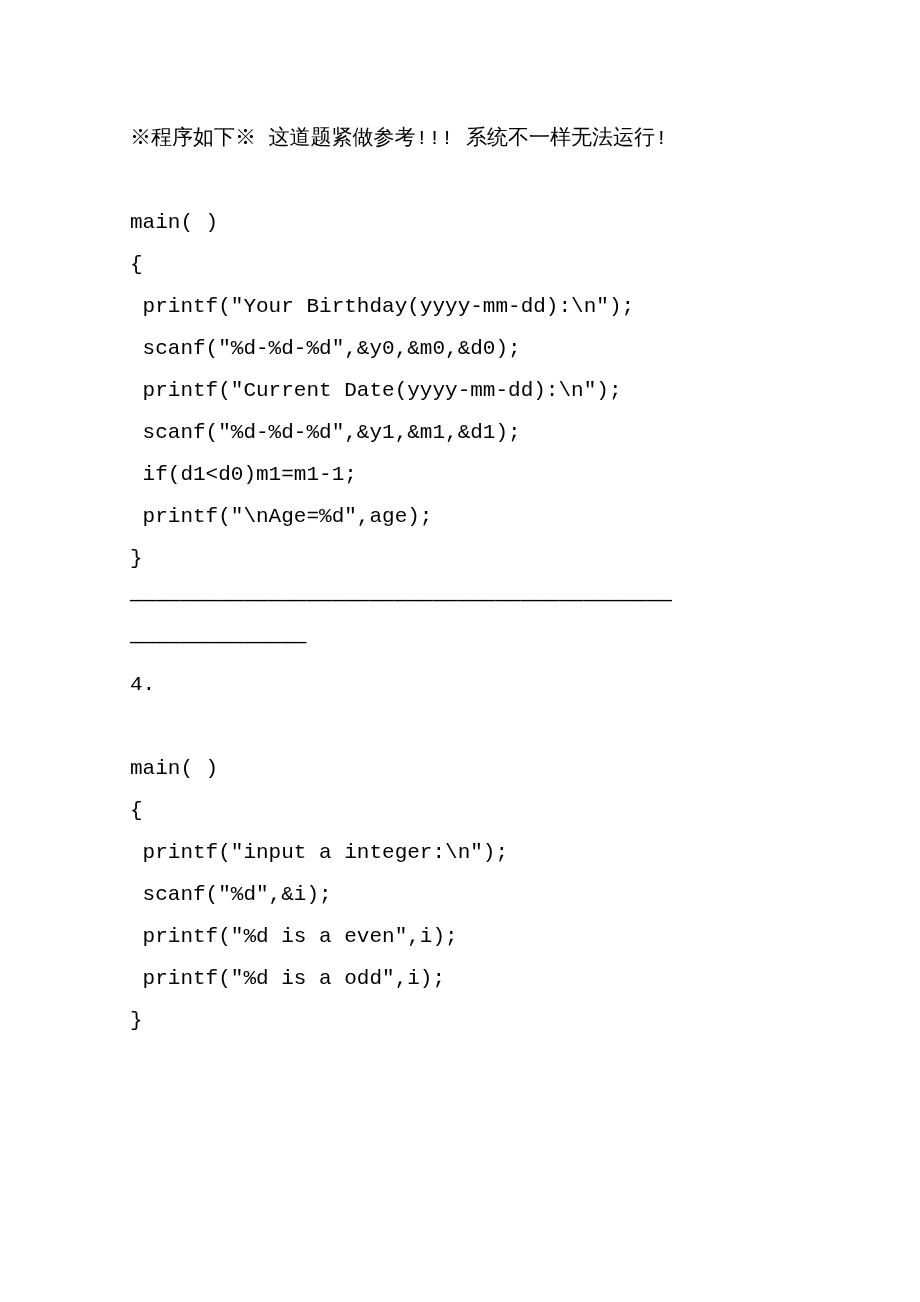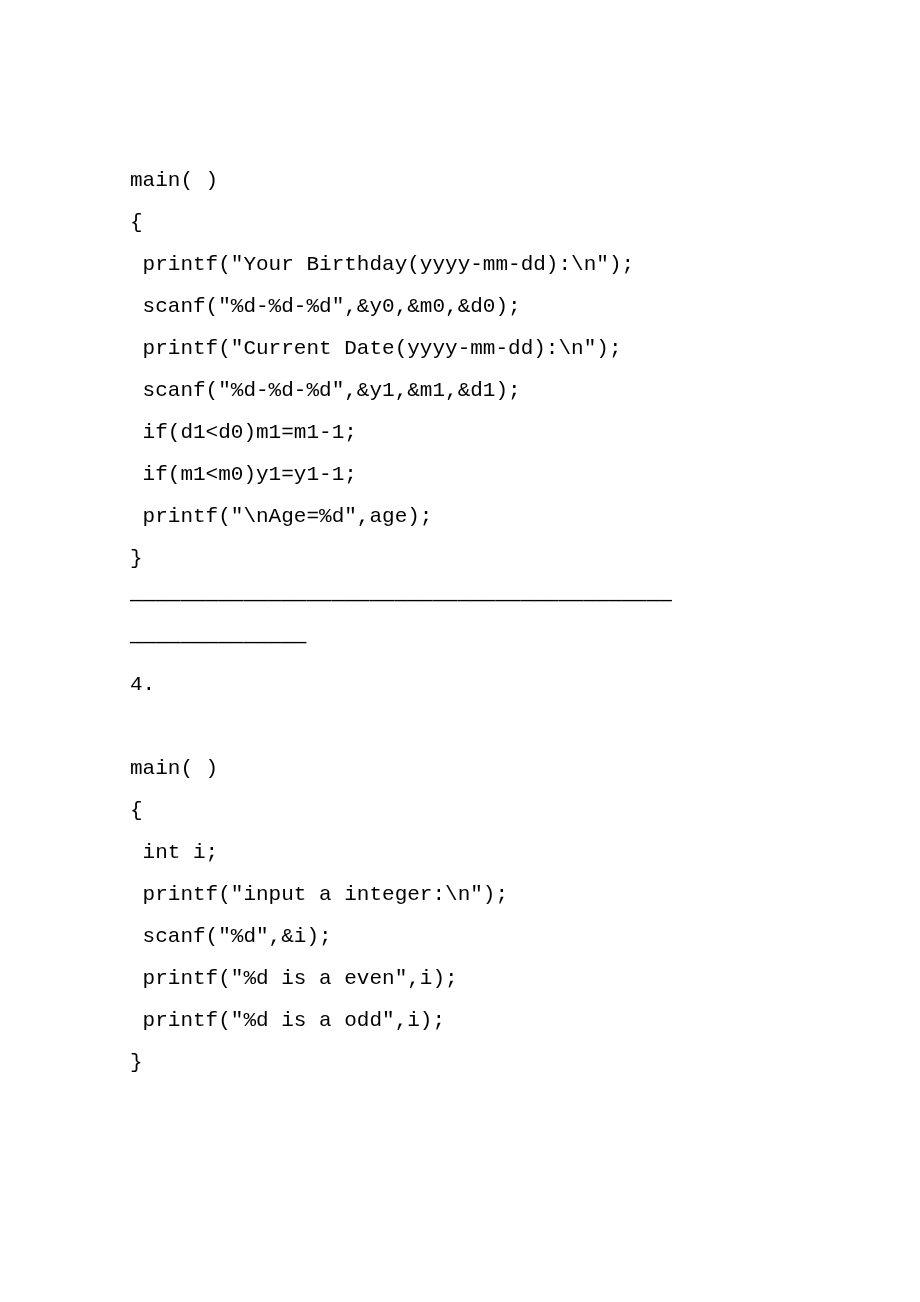--- a/index.html
+++ b/index.html
@@ -19,37 +19,36 @@
   .line {
     white-space: pre;
     min-height: 42px;
     font-family: "Courier New", "SimSun", "宋体", monospace;
   }
 </style>
 </head>
 <body>
 
 <div class="page">
+  <div class="line">※程序如下※ 这道题紧做参考!!! 系统不一样无法运行!</div>
   <div class="line"></div>
   <div class="line">main( )</div>
   <div class="line">{</div>
   <div class="line"> printf("Your Birthday(yyyy-mm-dd):\n");</div>
   <div class="line"> scanf("%d-%d-%d",&amp;y0,&amp;m0,&amp;d0);</div>
   <div class="line"> printf("Current Date(yyyy-mm-dd):\n");</div>
   <div class="line"> scanf("%d-%d-%d",&amp;y1,&amp;m1,&amp;d1);</div>
   <div class="line"> if(d1&lt;d0)m1=m1-1;</div>
-  <div class="line"> if(m1&lt;m0)y1=y1-1;</div>
   <div class="line"> printf("\nAge=%d",age);</div>
   <div class="line">}</div>
   <div class="line">———————————————————————————————————————————</div>
   <div class="line">——————————————</div>
   <div class="line">4.</div>
   <div class="line"></div>
   <div class="line">main( )</div>
   <div class="line">{</div>
-  <div class="line"> int i;</div>
   <div class="line"> printf("input a integer:\n");</div>
   <div class="line"> scanf("%d",&amp;i);</div>
   <div class="line"> printf("%d is a even",i);</div>
   <div class="line"> printf("%d is a odd",i);</div>
   <div class="line">}</div>
 
 </div>
 
 </body></html>

